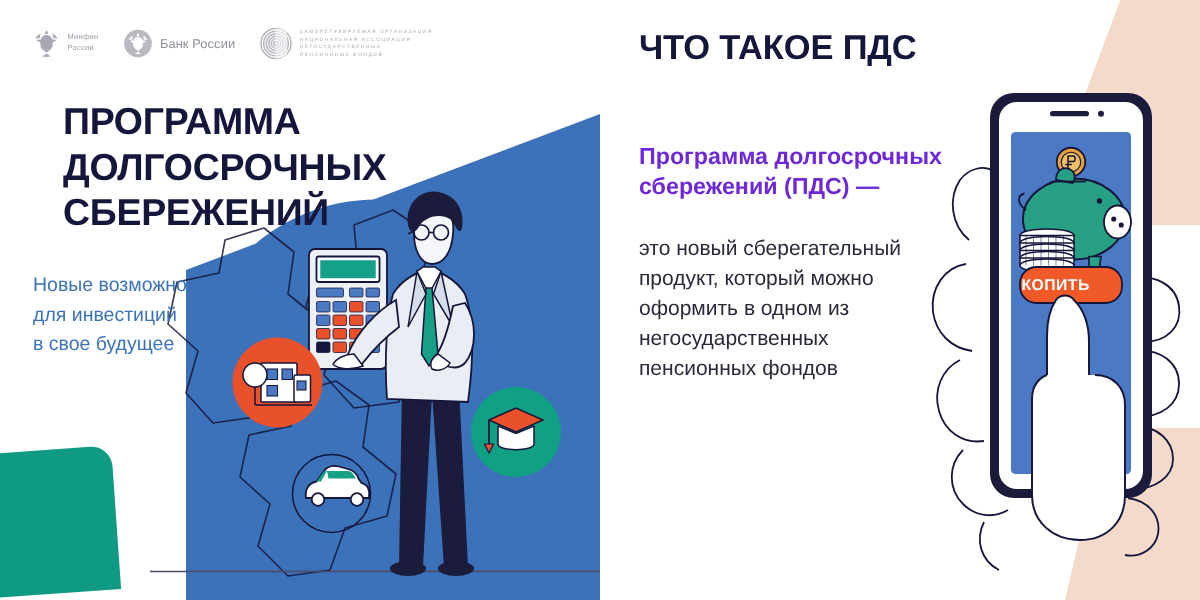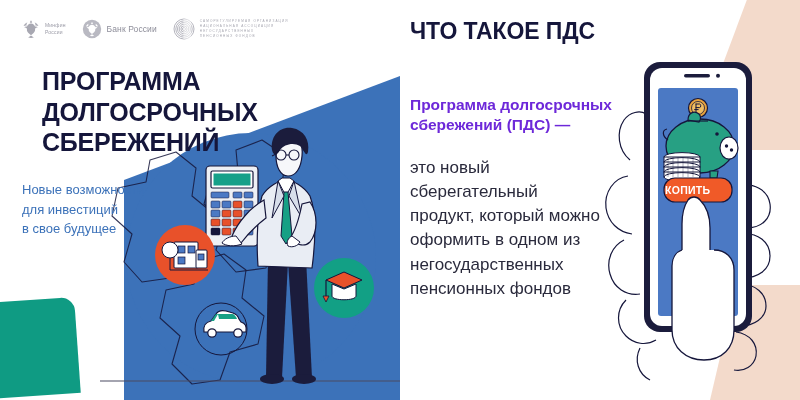--- a/index.html
+++ b/index.html
@@ -90,21 +90,21 @@
     position:absolute; left:22px; top:180px;
     z-index:6;
     color:#3C72B9;
     font-size:13px;
     line-height:1.5;
     white-space:pre-line;
     font-weight:500;
   }
   
   .right-panel {
-    position:absolute; left:388px; top:0;
+    position:absolute; left:404px; top:0;
     width:348px; height:400px;
     z-index:3;
   }
   .right-title {
     position:absolute; left:22px; top:18px;
     color:#15163B;
     font-size:23px;
     font-weight:bold;
     letter-spacing:-0.1px;
     text-transform:uppercase;
@@ -114,21 +114,21 @@
     width:215px;
     color:#6d28d9;
     font-size:15.5px;
     font-weight:bold;
     line-height:1.3;
   }
   .right-body {
     position:absolute; left:22px; top:156px;
     width:195px;
     color:#2A2A3C;
-    font-size:17px;
+    font-size:14px;
     line-height:1.42;
   }
   
   svg { display:block; }
   .art-left {
     position:absolute; left:0; top:0;
     width:400px; height:400px; z-index:5;
     pointer-events:none;
   }
   .art-right {

